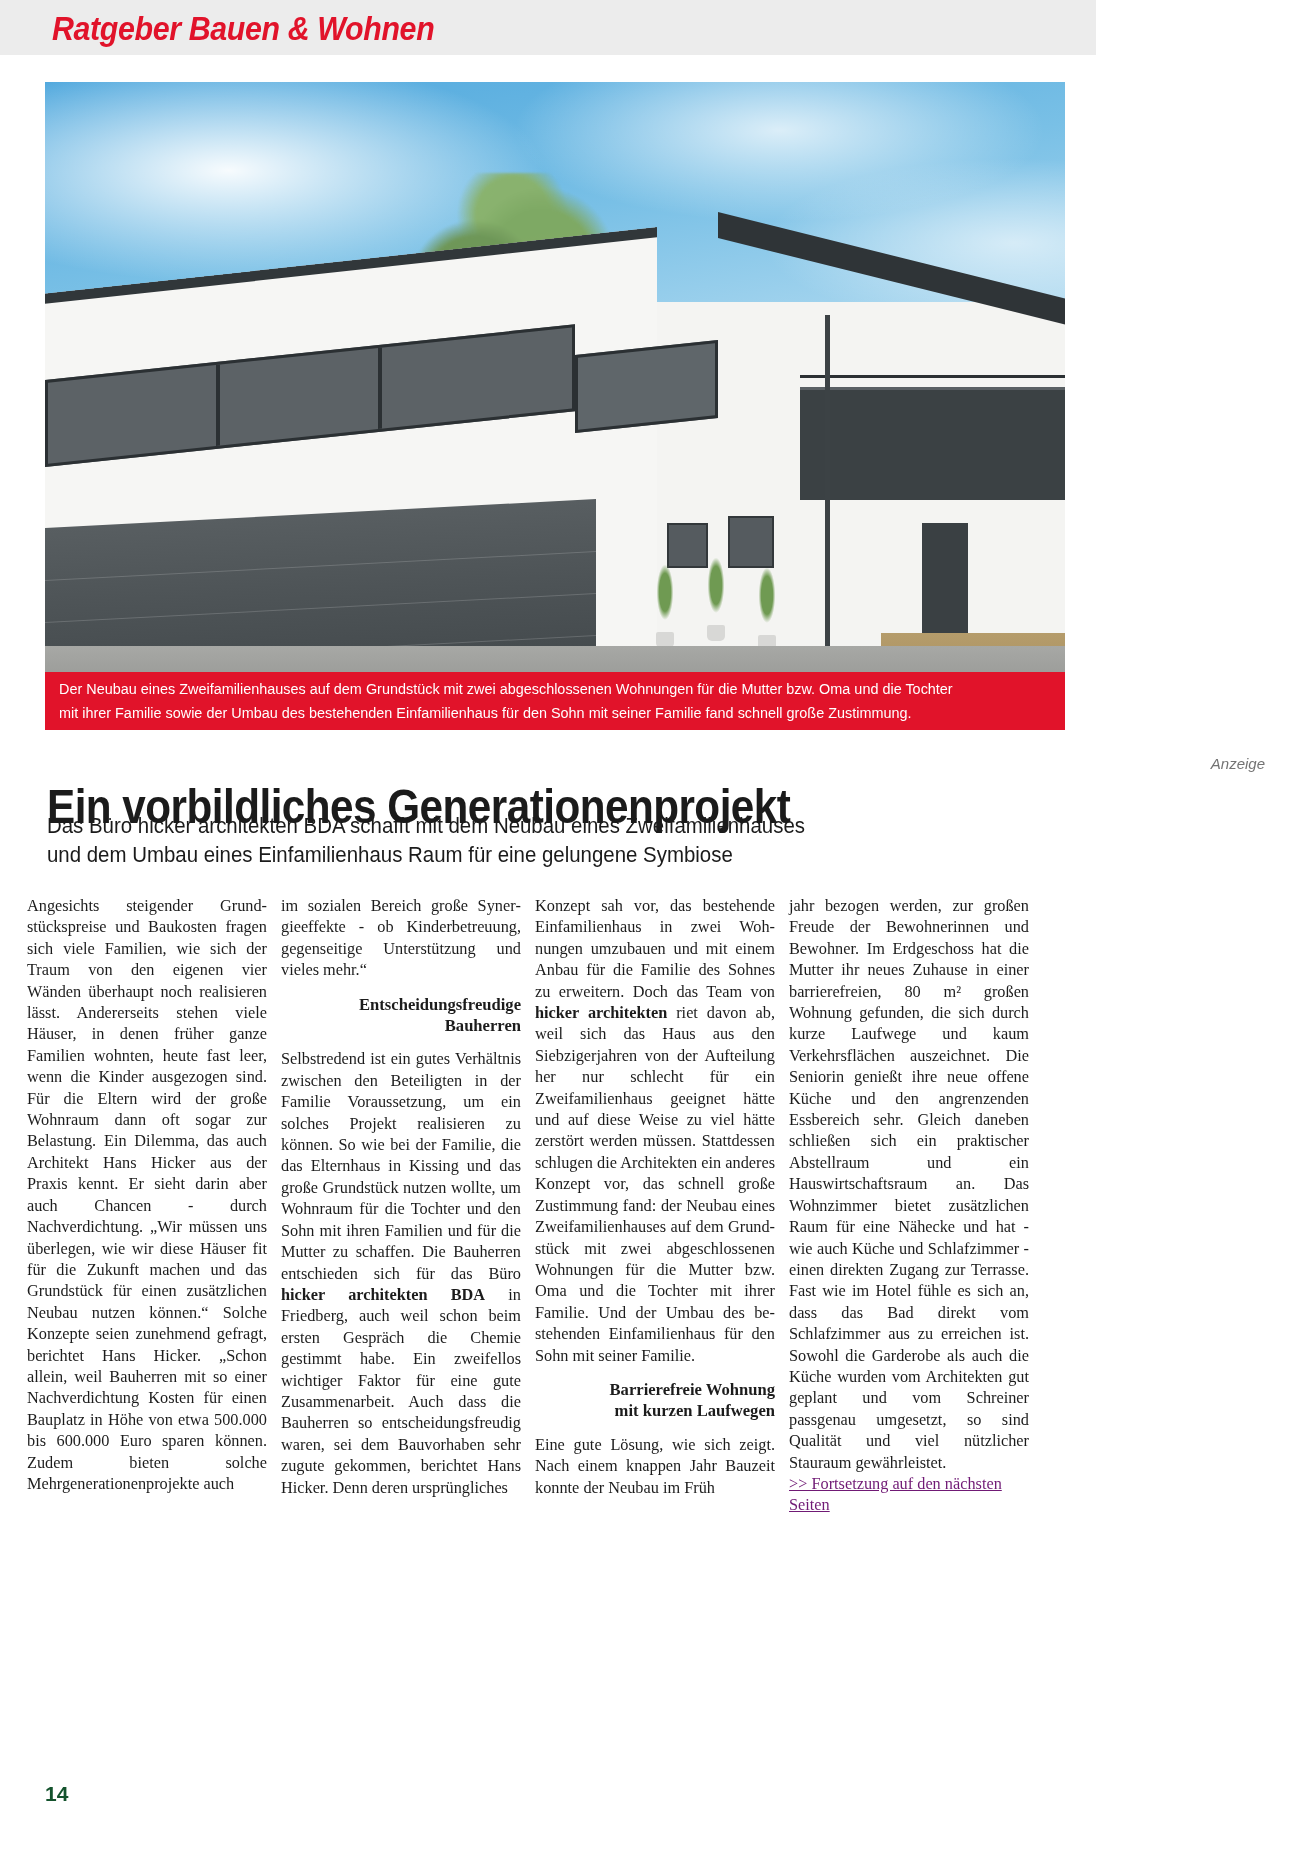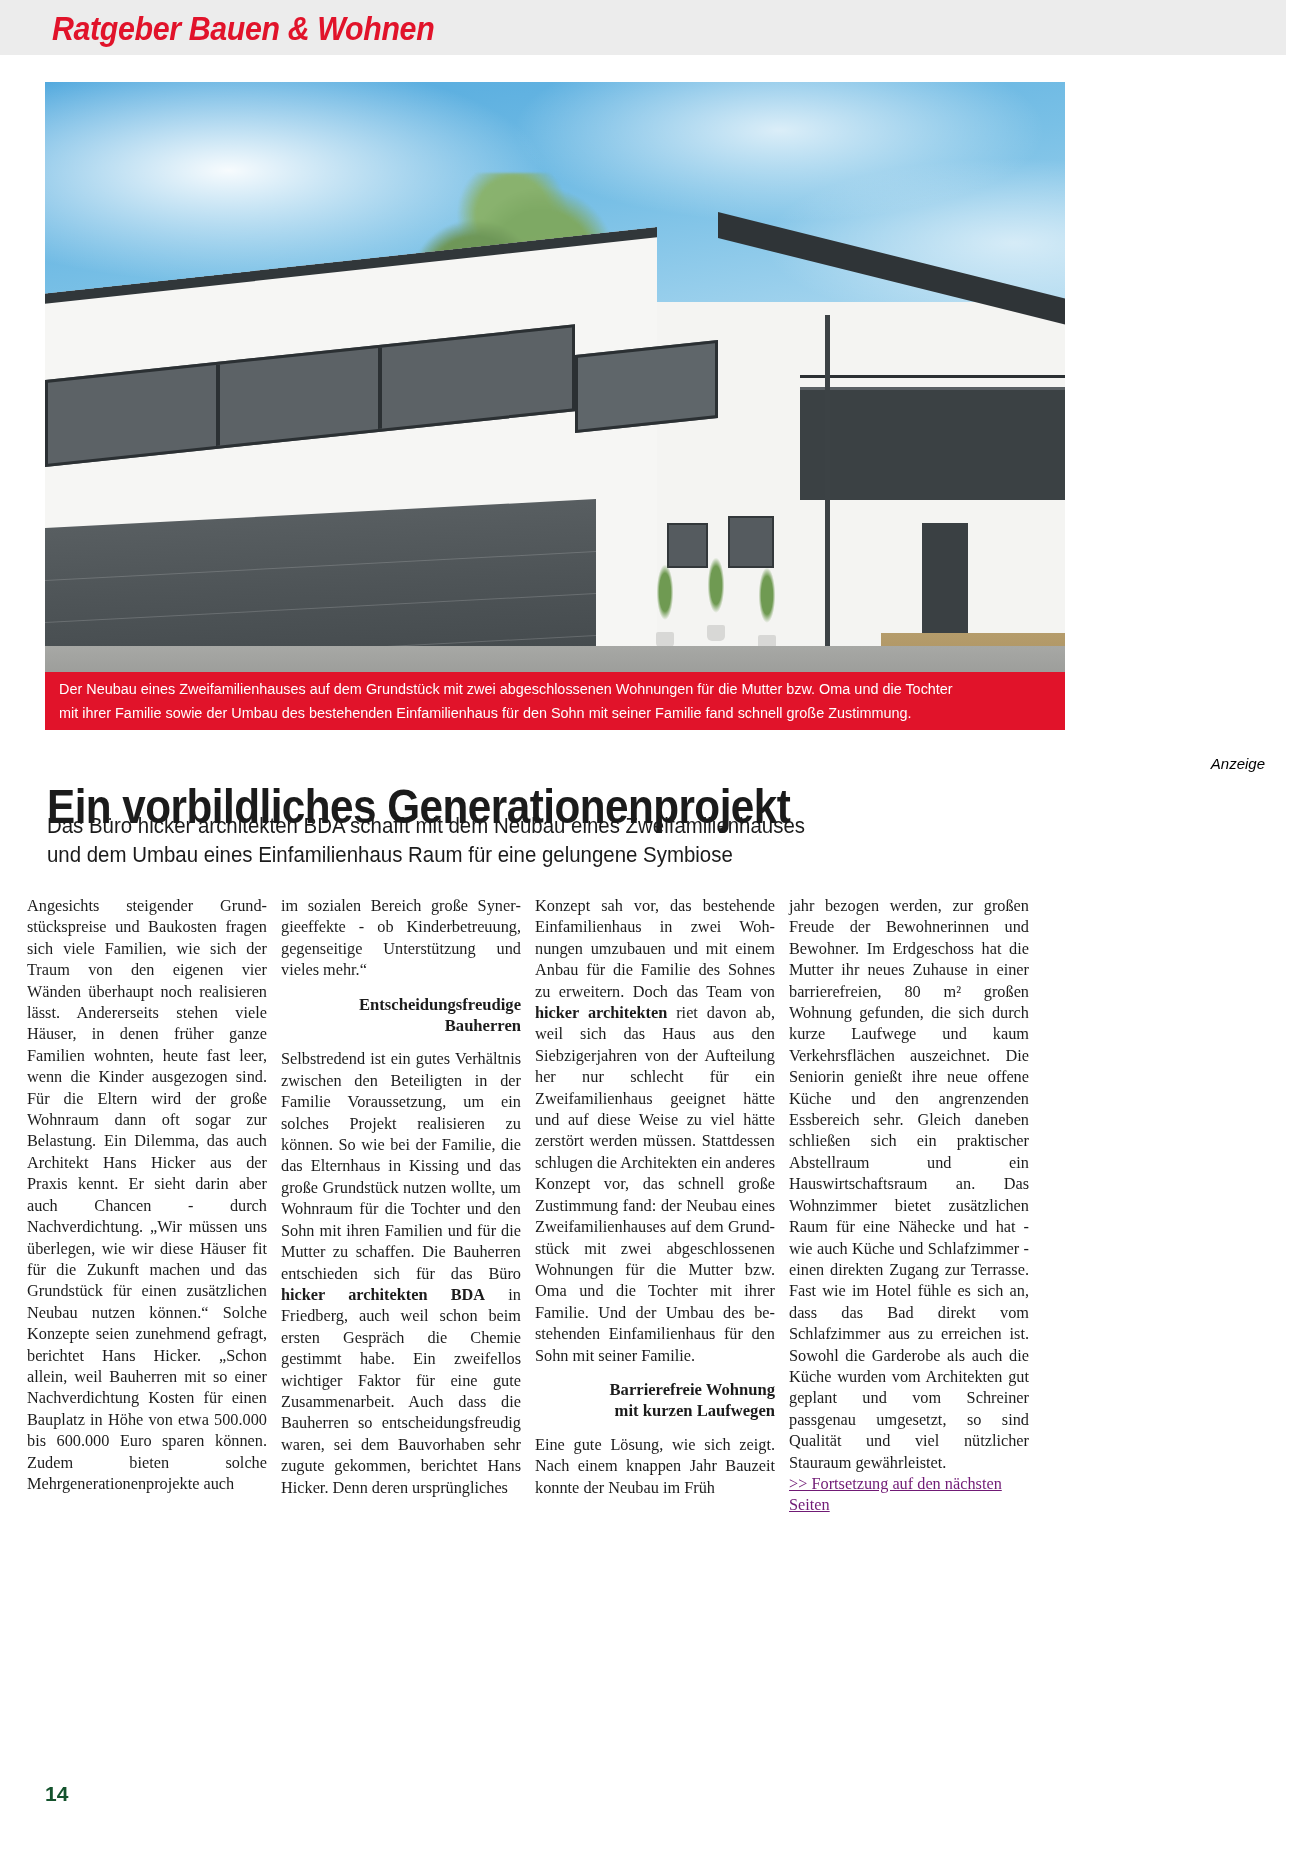--- a/index.html
+++ b/index.html
@@ -12,21 +12,21 @@
     height: 1849px;
     position: relative;
     font-family: "Liberation Serif", serif;
     overflow: hidden;
   }
 
   
   .masthead {
     position: absolute;
     left: 0; top: 0;
-    width: 1286px;
+    width: 1096px;
     height: 55px;
     background: #ececec;
   }
   .masthead-title {
     position: absolute;
     left: 52px;
     top: 10px;
     font-family: "Liberation Sans", sans-serif;
     font-weight: bold;
     font-style: italic;
@@ -339,21 +339,21 @@
     transform-origin: left top;
     white-space: nowrap;
   }
   .anzeige {
     position: absolute;
     right: 42px;
     top: 755px;
     font-family: "Liberation Sans", sans-serif;
     font-style: italic;
     font-size: 15px;
-    color: #000000;
+    color: #737373;
   }
   .subhead {
     position: absolute;
     left: 47px;
     top: 812px;
     width: 1030px;
     font-family: "Liberation Sans", sans-serif;
     font-size: 21.5px;
     line-height: 29px;
     color: #1b1b1b;

